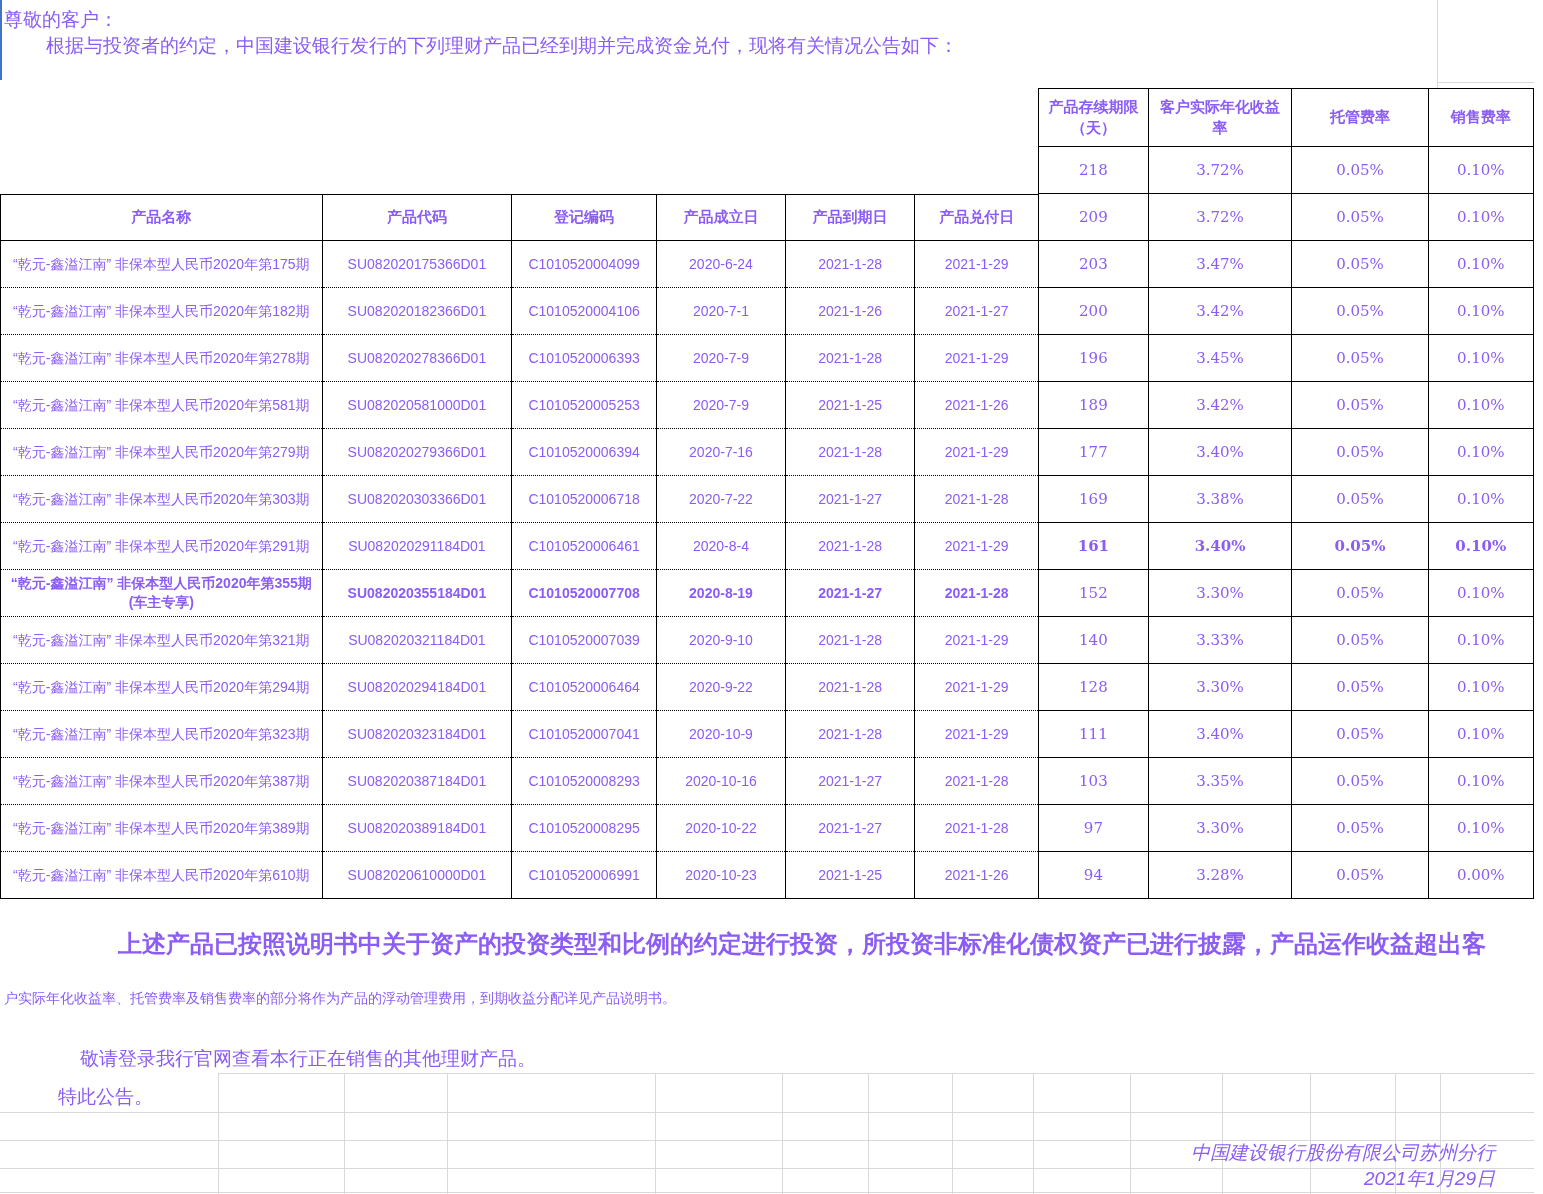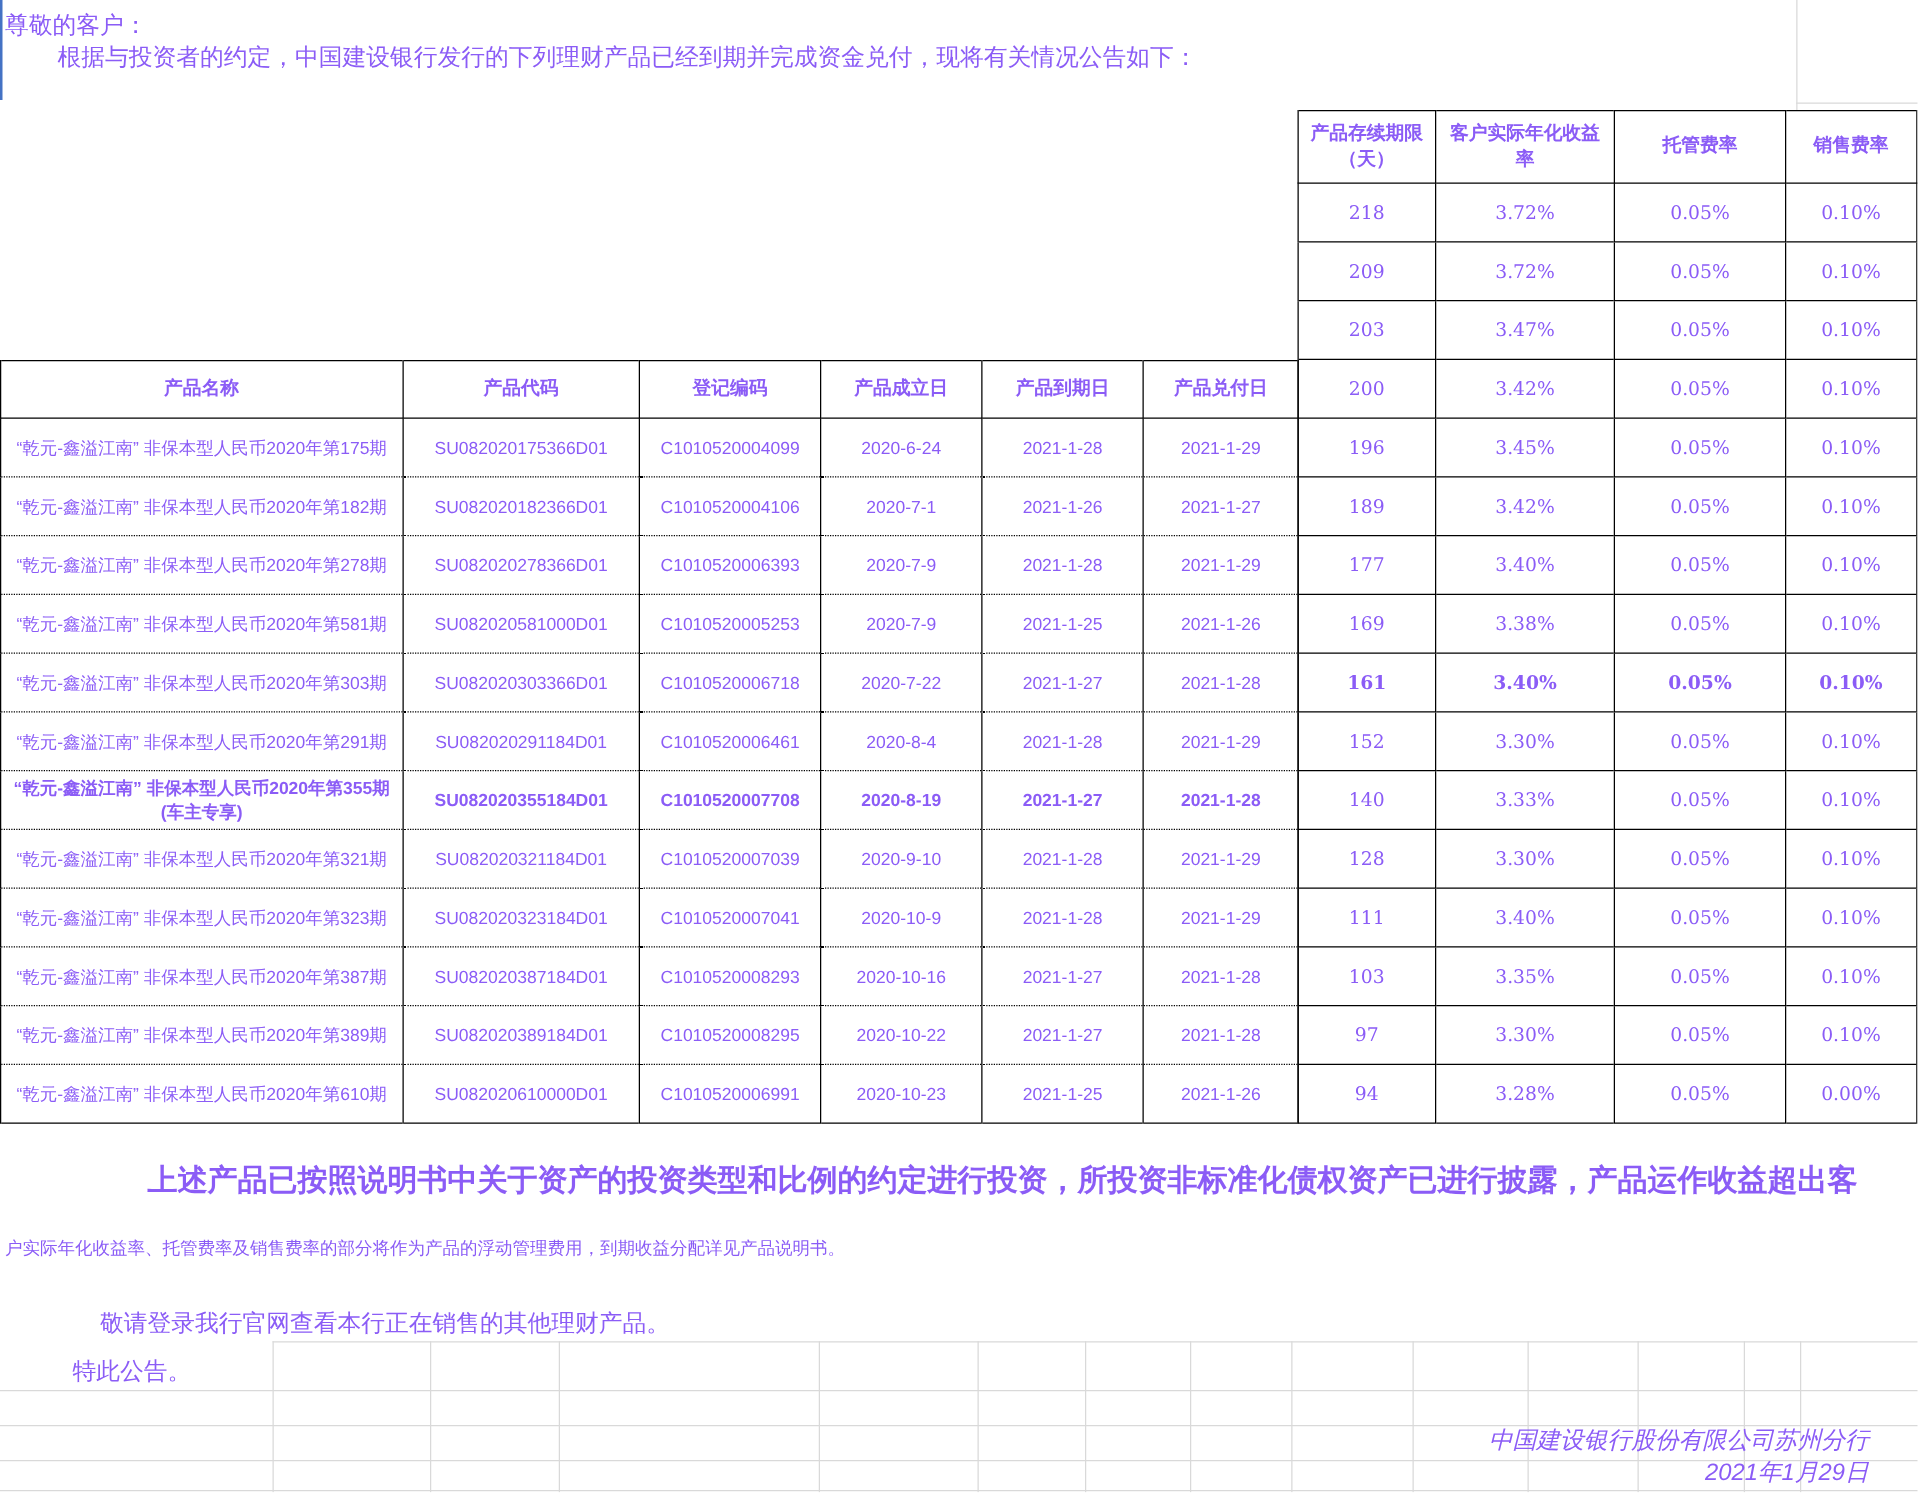--- a/index.html
+++ b/index.html
@@ -120,20 +120,28 @@
           </tr>
           <tr>
             <td>“乾元-鑫溢江南” 非保本型人民币2020年第581期</td>
             <td>SU082020581000D01</td>
             <td>C1010520005253</td>
             <td>2020-7-9</td>
             <td>2021-1-25</td>
             <td>2021-1-26</td>
           </tr>
           <tr>
+            <td>“乾元-鑫溢江南” 非保本型人民币2020年第279期</td>
+            <td>SU082020279366D01</td>
+            <td>C1010520006394</td>
+            <td>2020-7-16</td>
+            <td>2021-1-28</td>
+            <td>2021-1-29</td>
+          </tr>
+          <tr>
             <td>“乾元-鑫溢江南” 非保本型人民币2020年第303期</td>
             <td>SU082020303366D01</td>
             <td>C1010520006718</td>
             <td>2020-7-22</td>
             <td>2021-1-27</td>
             <td>2021-1-28</td>
           </tr>
           <tr>
             <td>“乾元-鑫溢江南” 非保本型人民币2020年第291期</td>
             <td>SU082020291184D01</td>
@@ -148,20 +156,28 @@
             <td>C1010520007708</td>
             <td>2020-8-19</td>
             <td>2021-1-27</td>
             <td>2021-1-28</td>
           </tr>
           <tr>
             <td>“乾元-鑫溢江南” 非保本型人民币2020年第321期</td>
             <td>SU082020321184D01</td>
             <td>C1010520007039</td>
             <td>2020-9-10</td>
+            <td>2021-1-28</td>
+            <td>2021-1-29</td>
+          </tr>
+          <tr>
+            <td>“乾元-鑫溢江南” 非保本型人民币2020年第294期</td>
+            <td>SU082020294184D01</td>
+            <td>C1010520006464</td>
+            <td>2020-9-22</td>
             <td>2021-1-28</td>
             <td>2021-1-29</td>
           </tr>
           <tr>
             <td>“乾元-鑫溢江南” 非保本型人民币2020年第323期</td>
             <td>SU082020323184D01</td>
             <td>C1010520007041</td>
             <td>2020-10-9</td>
             <td>2021-1-28</td>
             <td>2021-1-29</td>

